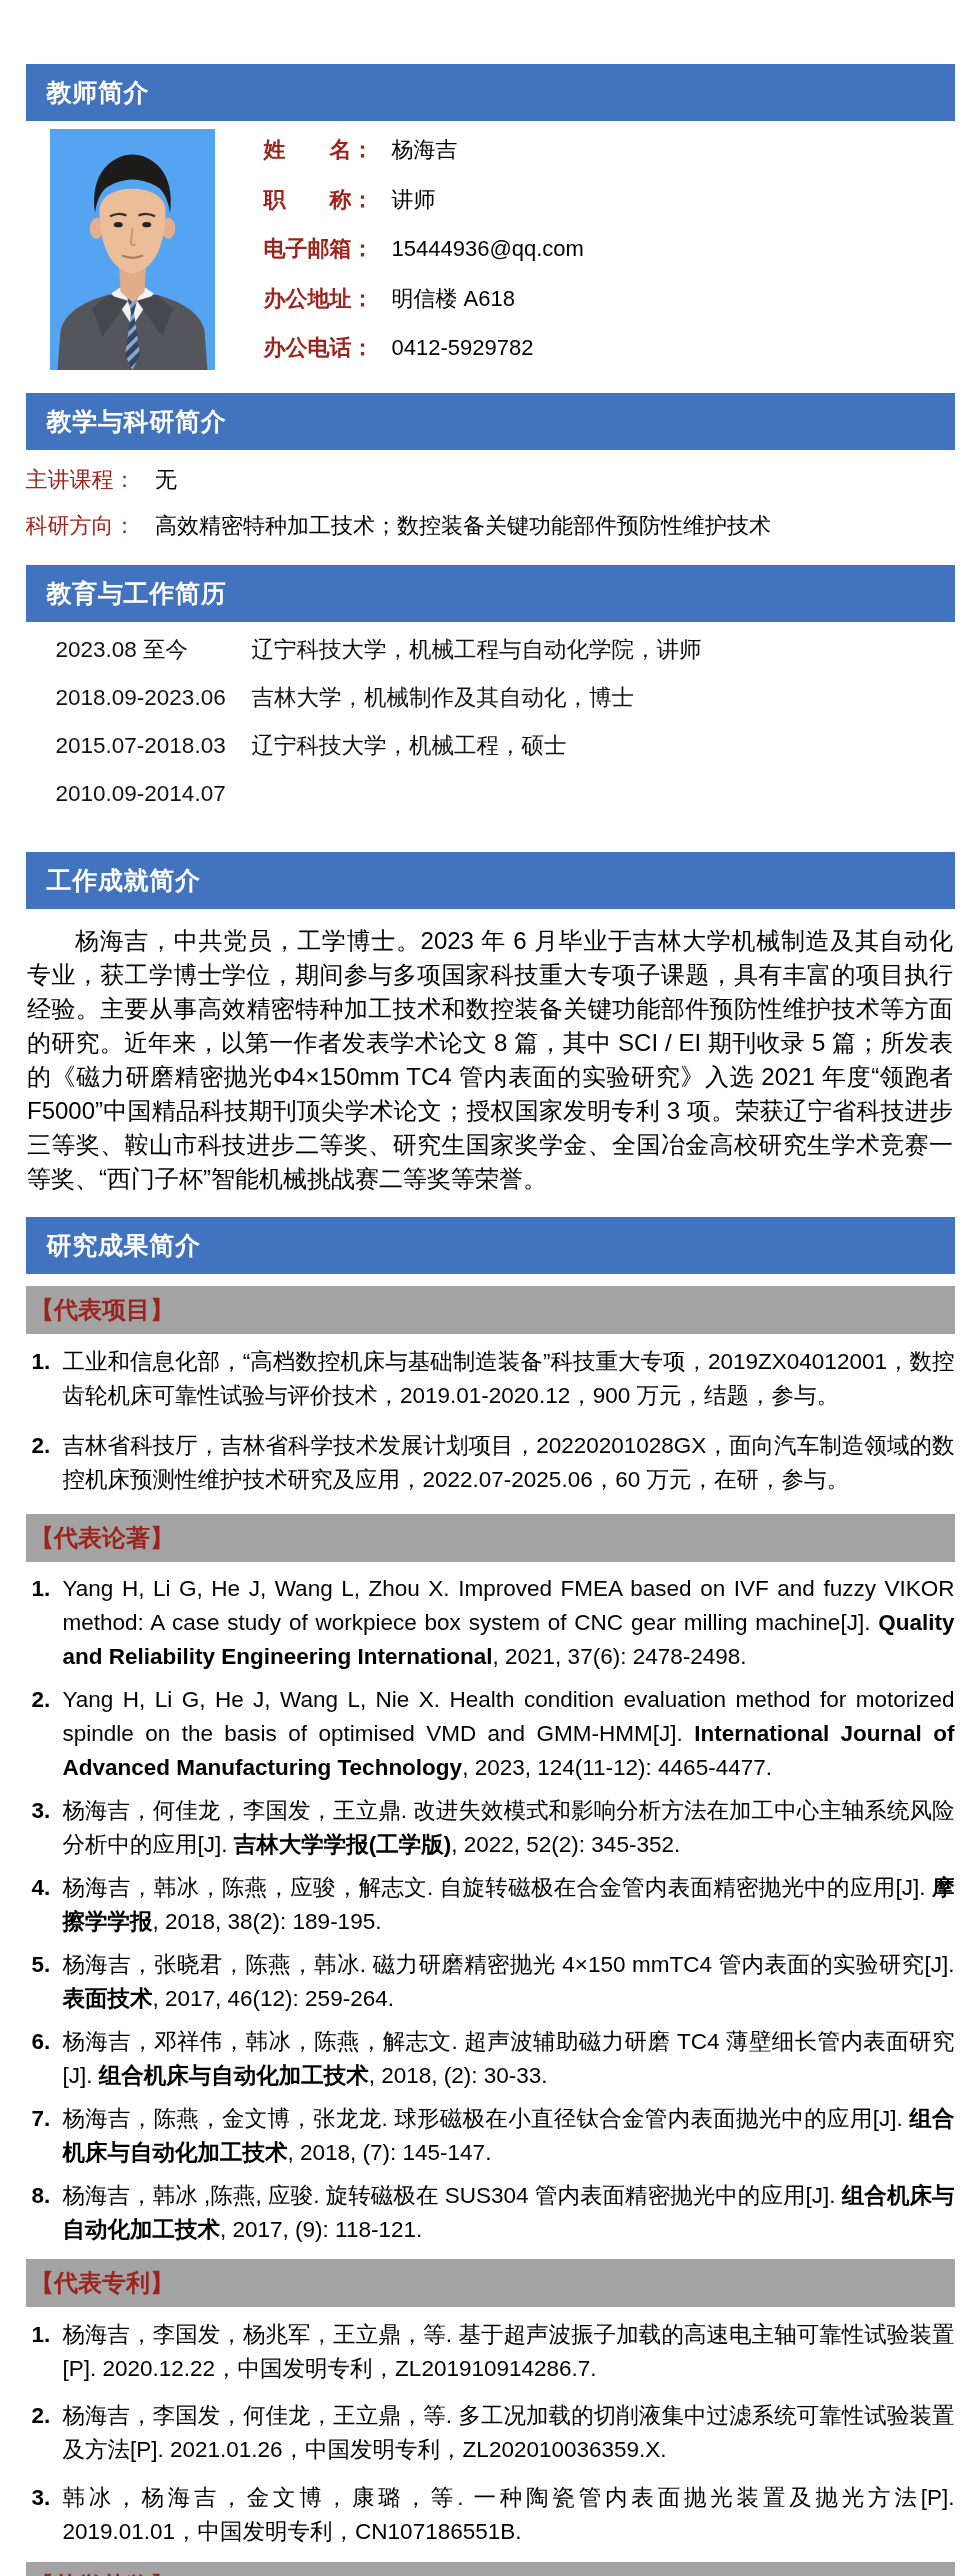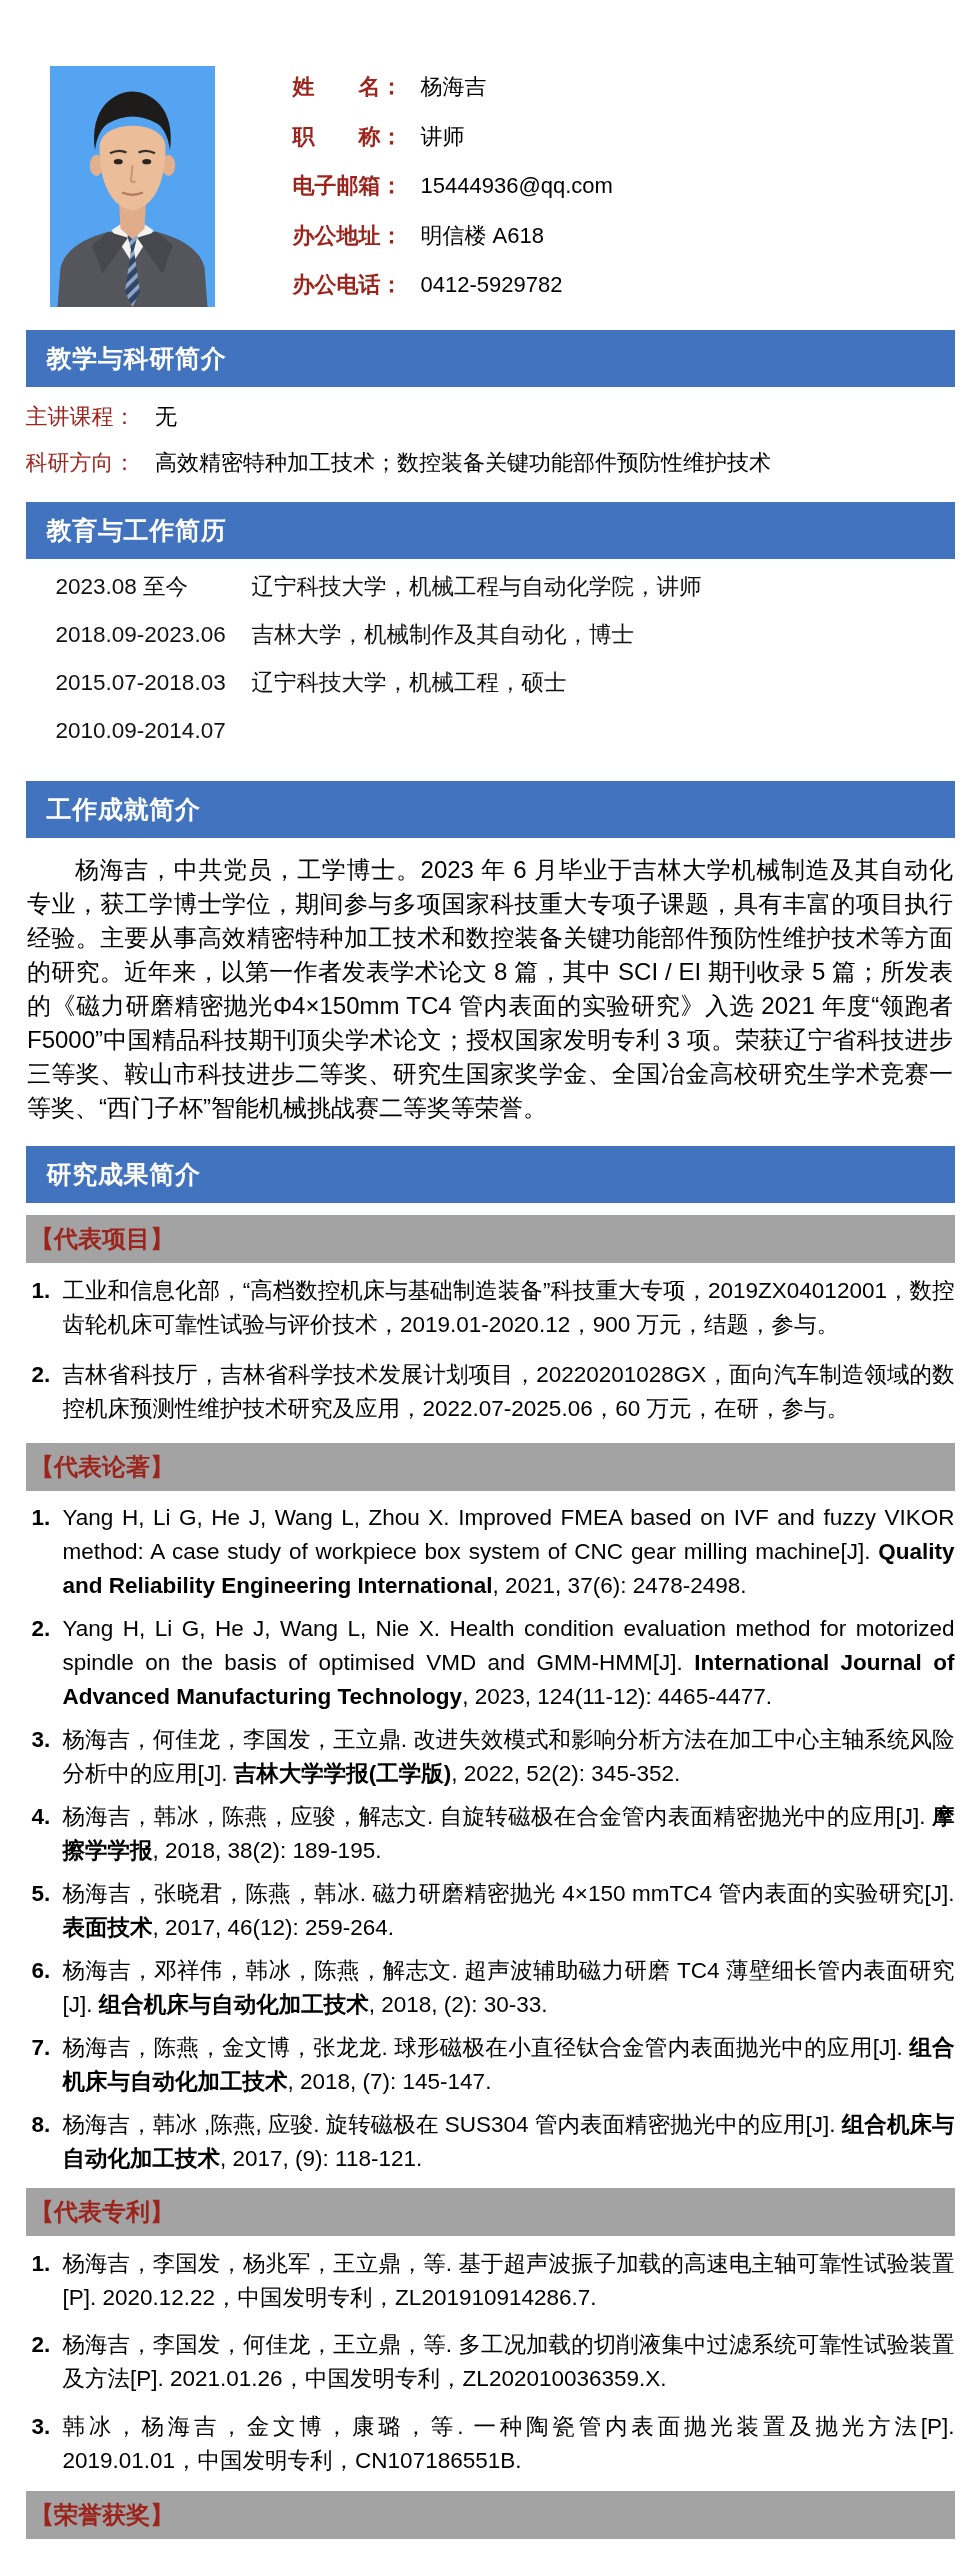--- a/index.html
+++ b/index.html
@@ -19,39 +19,39 @@
     font-size:25px;
     height:57px;
     line-height:57px;
     padding-left:21px;
     box-sizing:border-box;
     letter-spacing:0.7px;
     margin-top:6px;
   }
 
   
-  .profile-row{display:flex;align-items:flex-start;margin:7.5px 0 3px;gap:29px;}
+  .profile-row{display:flex;align-items:flex-start;margin:7.5px 0 3px;}
   .photo-wrap{width:165px;height:241px;margin-left:24px;flex:0 0 auto;overflow:hidden;}
   .photo-wrap svg{display:block;width:100%;height:100%;}
   .info-col{margin-left:49px;padding-top:10.5px;}
   .info-field{font-size:22px;line-height:22.5px;margin-bottom:27px;white-space:nowrap;}
   .info-label{color:#9C241C;font-weight:bold;}
   .info-value{color:#000;margin-left:18px;}
 
   
   .teach-block{padding:18px 0 21px;}
   .teach-field{font-size:22px;line-height:24px;margin-bottom:22.5px;}
   .teach-field:last-child{margin-bottom:0;}
   .teach-label{color:#9C241C;font-weight:normal;}
   .teach-value{color:#000;margin-left:19.5px;}
 
   
   .edu-block{padding:15px 0 19.5px;}
   .edu-row{display:flex;font-size:22.5px;line-height:25.5px;margin-bottom:22.5px;}
-  .edu-row:last-child{margin-bottom:12px;}
+  .edu-row:last-child{margin-bottom:20px;}
   .edu-period{width:196px;margin-left:30px;flex:0 0 auto;}
   .edu-detail{flex:1;}
 
   
   .achv-para{
     font-size:24px;line-height:34px;
     text-align:justify;text-indent:2em;
     margin:15px 1.5px 21px;color:#000;
   }
 
@@ -82,20 +82,23 @@
   }
   ol.num-list.projects > li{margin-bottom:16.5px;}
   ol.num-list.patents  > li{margin-bottom:13.5px;}
   .journal{font-weight:bold;}
 </style>
 </head>
 <body>
 
 <div class="page">
 
+  <div class="section-bar">
+    <span>教师简介</span>
+  </div>
 
   <div class="profile-row">
     <div class="photo-wrap">
       <svg viewBox="0 0 220 320" xmlns="http://www.w3.org/2000/svg" preserveAspectRatio="none">
         <rect x="0" y="0" width="220" height="320" fill="#55A4F2"></rect>
 
         <path d="M10 320 L14 268 C20 242 48 228 78 220 L142 220 C172 228 200 242 206 268 L210 320 Z" fill="#54565C"></path>
 
         <path d="M82 218 L110 262 L138 218 L126 210 L94 210 Z" fill="#F2F2F0"></path>
 

